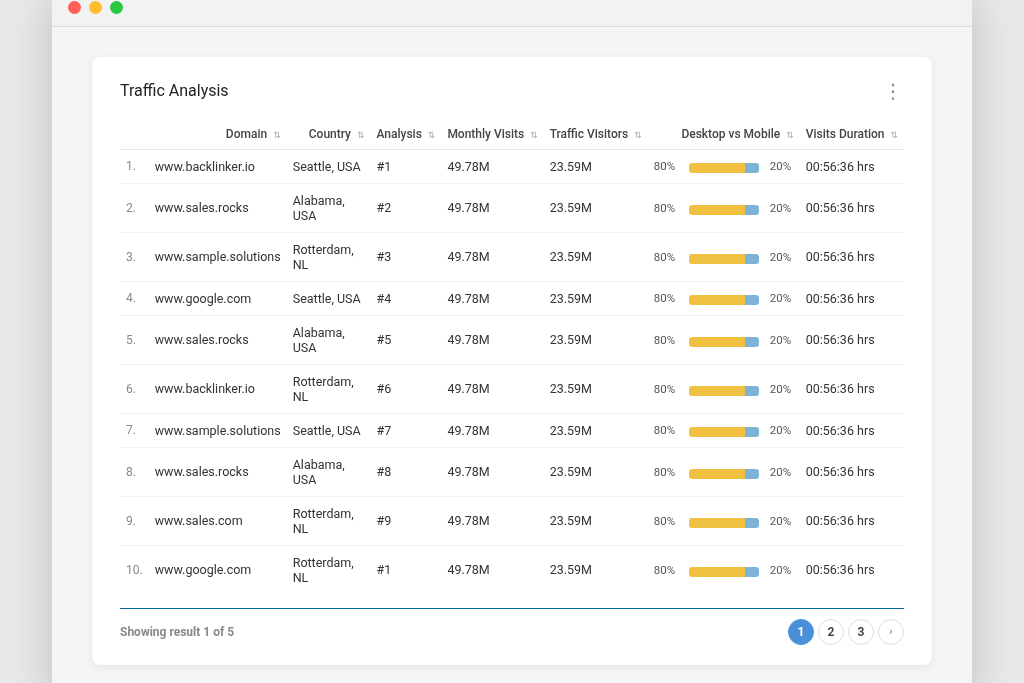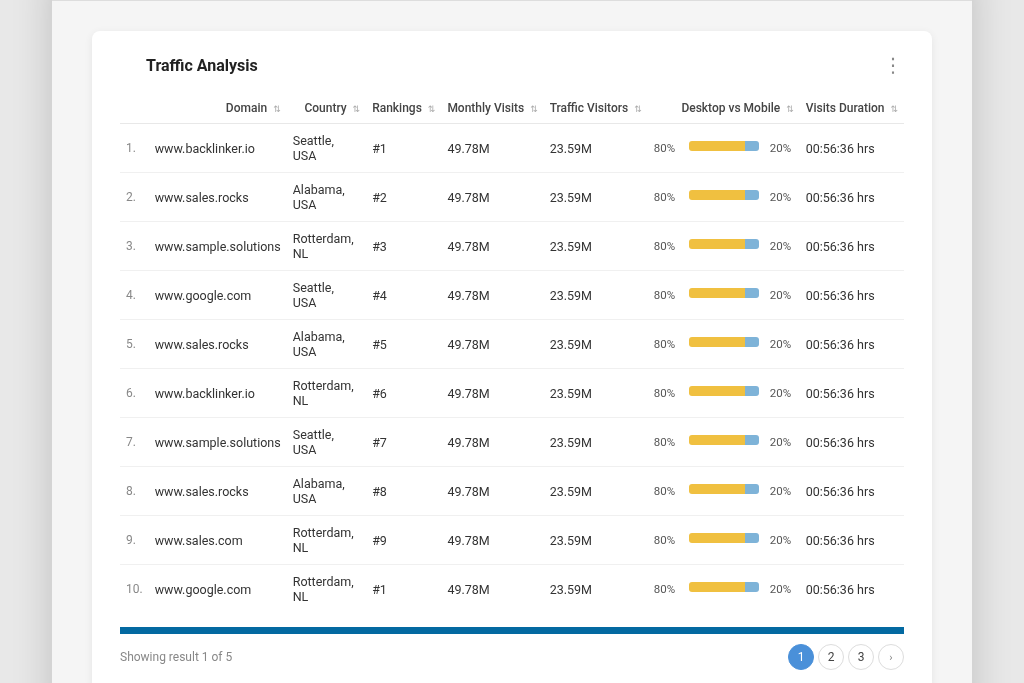--- a/index.html
+++ b/index.html
@@ -57,23 +57,22 @@
 
     .card-header {
       display: flex;
       justify-content: space-between;
       align-items: center;
       margin-bottom: 18px;
     }
 
     .card-title {
       font-size: 16px;
-      font-weight: 700;
+      font-weight: 400;
       color: #222;
-      margin-left: 26px;
     }
 
     .more-icon {
       font-size: 20px;
       color: #888;
       cursor: pointer;
       line-height: 1;
       letter-spacing: 1px;
     }
 
@@ -119,21 +118,21 @@
     }
 
     td.row-num {
       color: #888;
       width: 28px;
       font-size: 12px;
     }
 
     .bar-container {
       display: flex;
-      align-items: flex-start;
+      align-items: flex-end;
       gap: 11px;
       white-space: nowrap;
     }
 
     .bar-pct {
       color: #555;
       font-size: 11.5px;
       min-width: 24px;
     }
 
@@ -152,21 +151,22 @@
     .bar-blue {
       background: #7eb3d8;
     }
 
     .card-footer {
       display: flex;
       justify-content: space-between;
       align-items: center;
       margin-top: 14px;
       padding-top: 10px;
-      border-top: 7px solid #0369a1;
+      border-top: 1px solid #0369a1;
+      font-weight: bold;
     }
 
     .showing-text {
       font-size: 12px;
       color: #888;
     }
 
     .pagination {
       display: flex;
       gap: 4px;
@@ -221,21 +221,21 @@
             <th></th>
             <th>
               <span>Domain</span>
               <span class="sort-icon">⇅</span>
             </th>
             <th>
               <span>Country</span>
               <span class="sort-icon">⇅</span>
             </th>
             <th>
-              <span>Rankings</span>
+              <span>Analysis</span>
               <span class="sort-icon">⇅</span>
             </th>
             <th>
               <span>Monthly Visits</span>
               <span class="sort-icon">⇅</span>
             </th>
             <th>
               <span>Traffic Visitors</span>
               <span class="sort-icon">⇅</span>
             </th>

